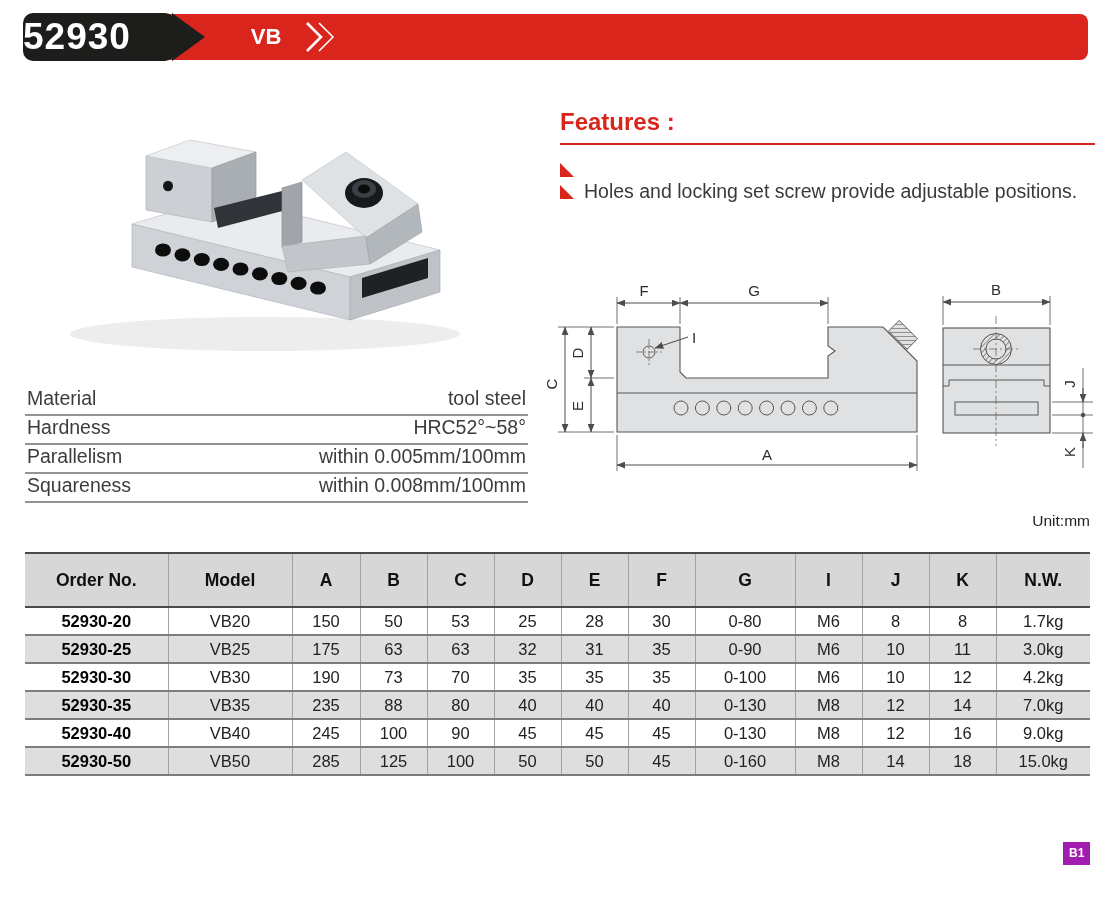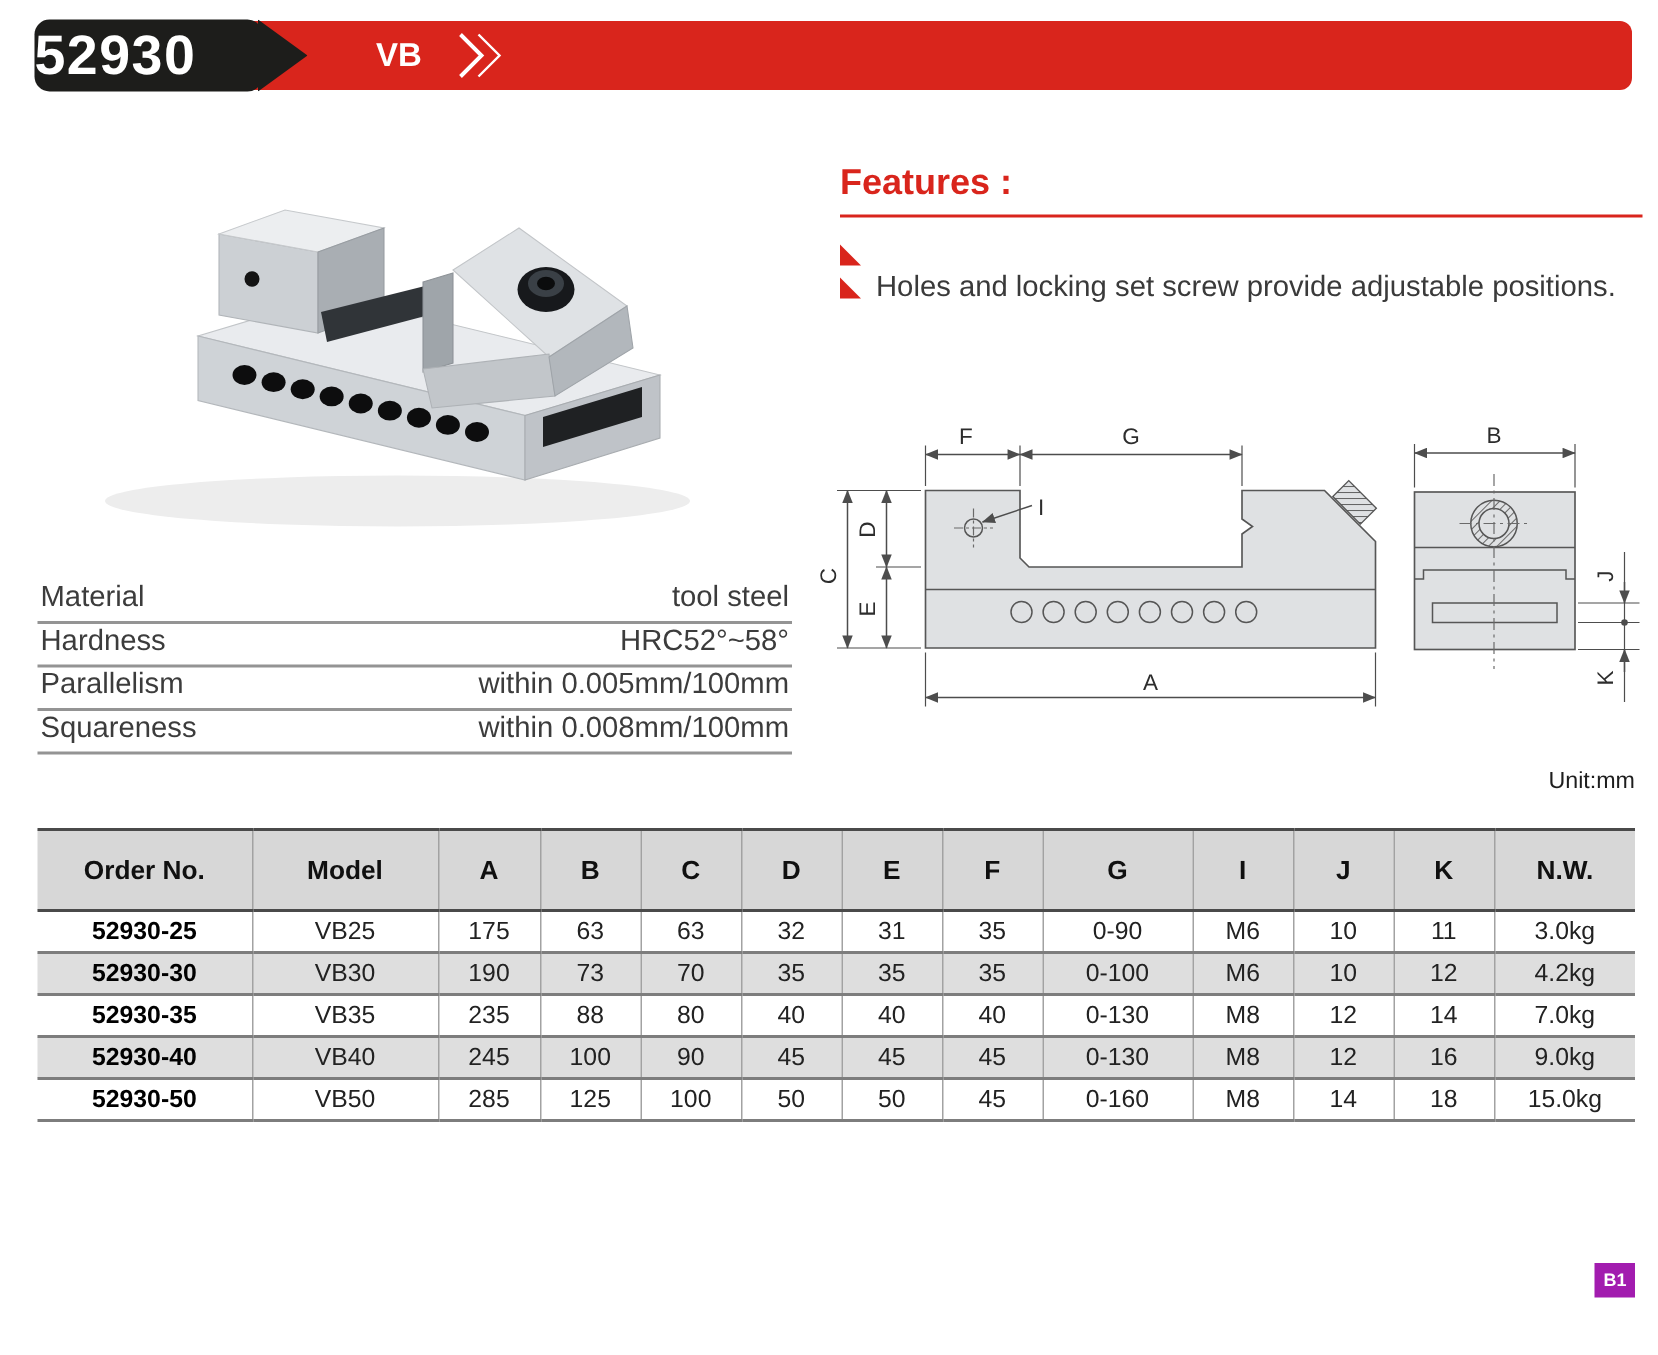--- a/index.html
+++ b/index.html
@@ -277,20 +277,35 @@
           <th>F</th>
           <th>G</th>
           <th>I</th>
           <th>J</th>
           <th>K</th>
           <th>N.W.</th>
         </tr>
     </thead>
     <tbody>
         <tr>
+          <td>52930-20</td>
+          <td>VB20</td>
+          <td>150</td>
+          <td>50</td>
+          <td>53</td>
+          <td>25</td>
+          <td>28</td>
+          <td>30</td>
+          <td>0-80</td>
+          <td>M6</td>
+          <td>8</td>
+          <td>8</td>
+          <td>1.7kg</td>
+        </tr>
+        <tr>
           <td>52930-25</td>
           <td>VB25</td>
           <td>175</td>
           <td>63</td>
           <td>63</td>
           <td>32</td>
           <td>31</td>
           <td>35</td>
           <td>0-90</td>
           <td>M6</td>

